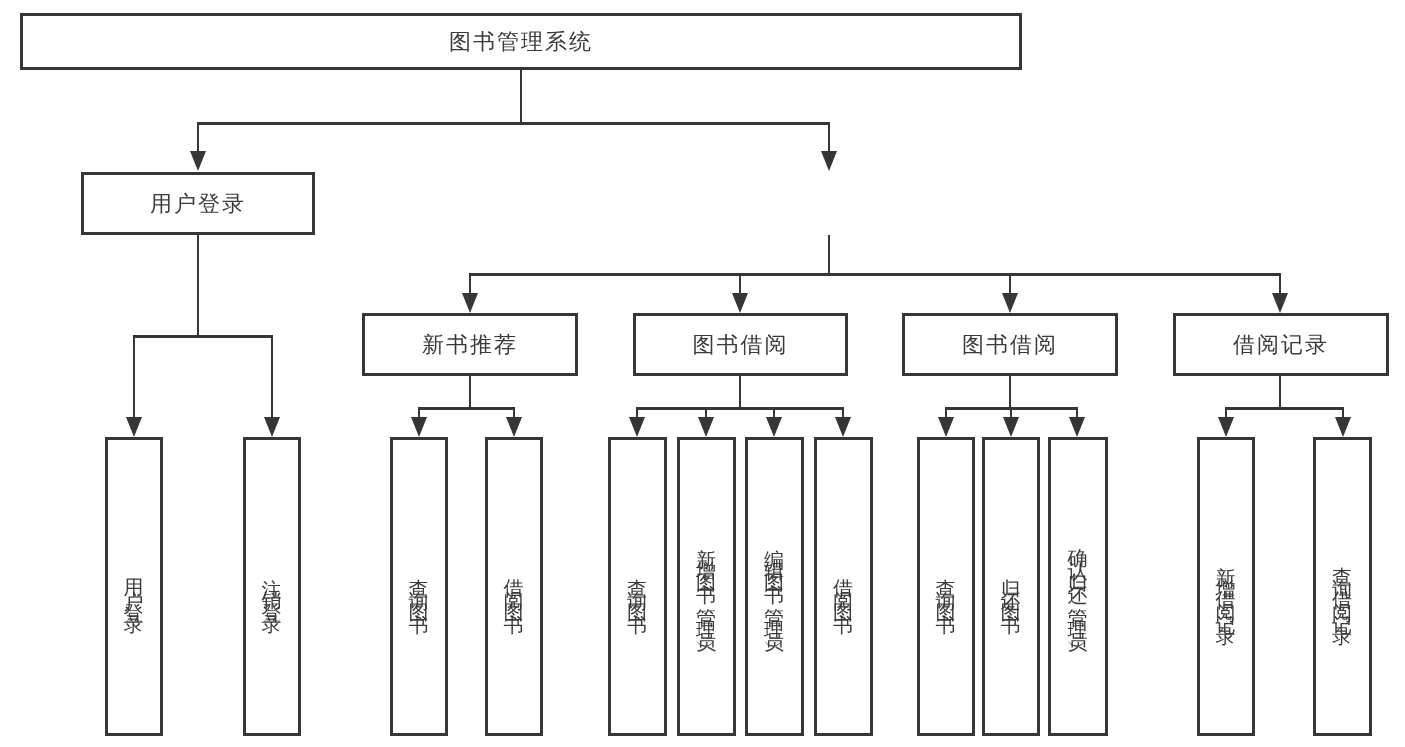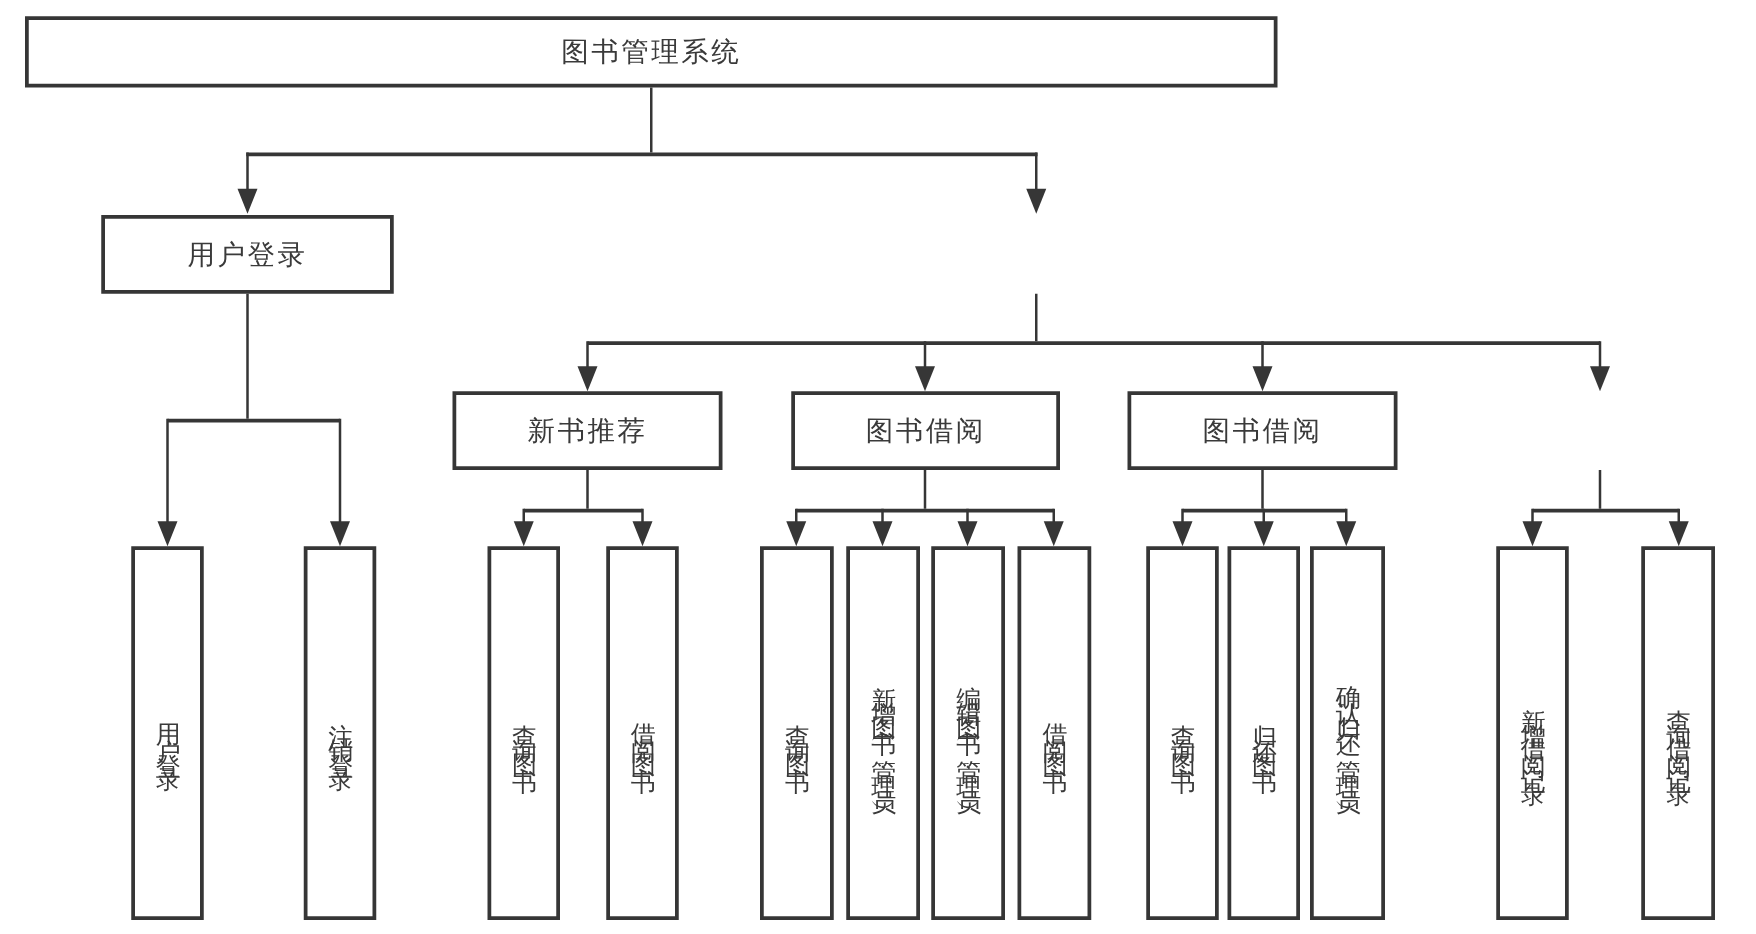--- a/index.html
+++ b/index.html
@@ -106,20 +106,23 @@
 
   <div class="box" style="left:362px;top:313px;width:216px;height:63px;">
     <span>新书推荐</span>
   </div>
   <div class="box" style="left:633px;top:313px;width:215px;height:63px;">
     <span>图书借阅</span>
   </div>
   <div class="box" style="left:902px;top:313px;width:216px;height:63px;">
     <span>图书借阅</span>
   </div>
+  <div class="box" style="left:1173px;top:313px;width:216px;height:63px;">
+    <span>借阅记录</span>
+  </div>
 
   <div class="vline" style="left:468.75px;top:376px;height:31px;"></div>
   <div class="hline" style="left:419px;top:407px;width:95px;"></div>
   <div class="vline" style="left:417.75px;top:407px;height:13px;"></div>
   <div class="arrow" style="left:411px;top:417px;"></div>
   <div class="vline" style="left:512.75px;top:407px;height:13px;"></div>
   <div class="arrow" style="left:506px;top:417px;"></div>
 
   <div class="vline" style="left:738.75px;top:376px;height:31px;"></div>
   <div class="hline" style="left:637px;top:407px;width:206px;"></div>

